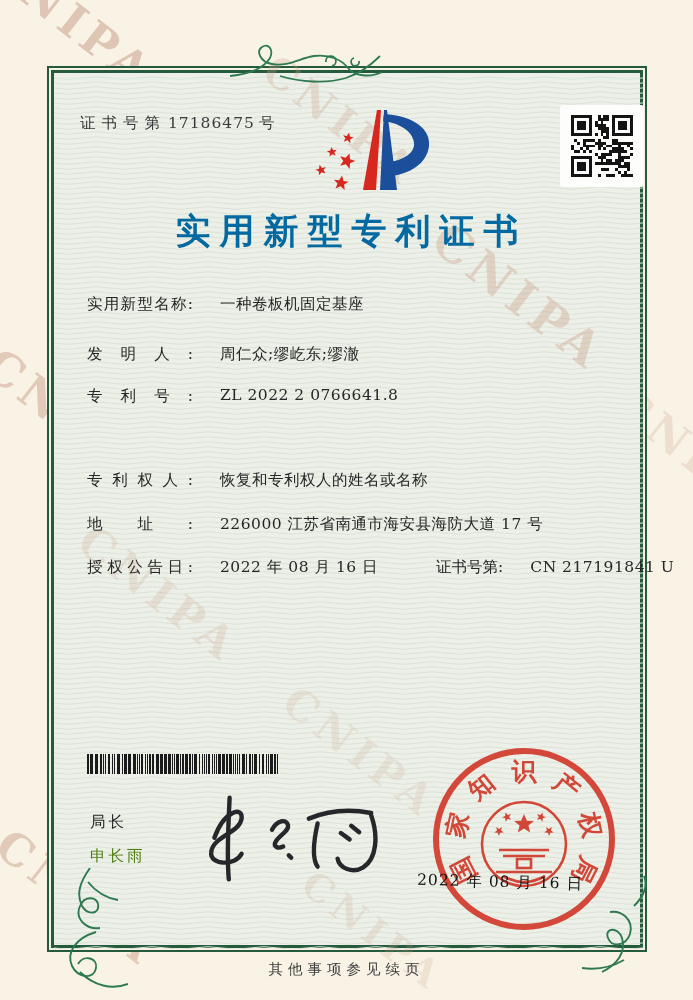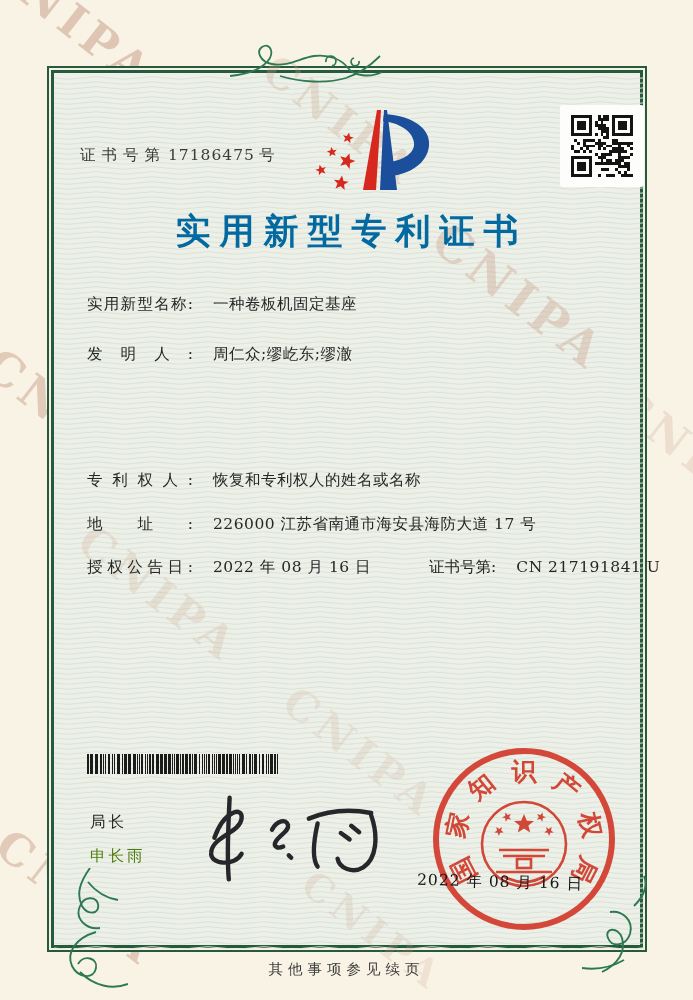--- a/index.html
+++ b/index.html
@@ -27,21 +27,21 @@
   .frame{
     position:absolute;left:47px;top:66px;width:600px;height:886px;
     border:2px solid #265a3e;
     box-shadow:inset 0 0 0 2px #f6f1e3, inset 0 0 0 5px #265a3e;
     background:#edf0e8;
     box-sizing:border-box;
   }
   .guilloche{position:absolute;left:5px;top:5px;pointer-events:none;}
   .cert-no{
     position:absolute;left:31px;top:45px;
-    font-size:15.5px;color:#3a3a3a;margin-top:32px;
+    font-size:15.5px;color:#3a3a3a;
   }
   .cert-no .pfx{letter-spacing:6px;}
   .cert-no .num{letter-spacing:1px;margin-left:2px;}
   .cert-no .sfx{margin-left:4px;}
   .qr-patch{
     position:absolute;left:511px;top:37px;width:84px;height:82px;
     background:#fdfdfb;border-radius:3px;
     display:flex;align-items:center;justify-content:center;
   }
   .logo{position:absolute;left:236px;top:30px;}
@@ -50,21 +50,21 @@
     text-align:center;
     font-size:35px;font-weight:700;color:#0369a1;
     letter-spacing:9px;text-indent:9px;
   }
   .frow{position:absolute;left:38px;font-size:15.5px;color:#262626;white-space:nowrap;}
   .flabel{
     display:inline-block;width:106px;
     text-align:justify;text-align-last:justify;
     vertical-align:top;
   }
-  .fvalue{margin-left:20px;letter-spacing:.5px;}
+  .fvalue{margin-left:27px;letter-spacing:.5px;}
   .flabel2{margin-left:58px;}
   .body-text{
     position:absolute;left:38px;top:520px;width:529px;
     font-size:14.5px;line-height:23px;color:#222;
     text-align:justify;
   }
   .body-text p{margin:0;text-indent:2em;}
   .barcode{
     position:absolute;left:38px;top:686px;width:196px;height:20px;
     display:flex;align-items:stretch;
@@ -541,20 +541,23 @@
     </svg>
 
     <div class="title">实用新型专利证书</div>
 
     <div class="frow" style="top:226px">
       <span class="flabel">实用新型名称:</span><span class="fvalue">一种卷板机固定基座</span>
     </div>
     <div class="frow" style="top:276px">
       <span class="flabel">发明人:</span><span class="fvalue">周仁众;缪屹东;缪澈</span>
     </div>
+    <div class="frow" style="top:318px">
+      <span class="flabel">专利号:</span><span class="fvalue">ZL 2022 2 0766641.8</span>
+    </div>
     <div class="frow" style="top:402px">
       <span class="flabel">专利权人:</span><span class="fvalue">恢复和专利权人的姓名或名称</span>
     </div>
     <div class="frow" style="top:446px">
       <span class="flabel">地址:</span><span class="fvalue">226000 江苏省南通市海安县海防大道 17 号</span>
     </div>
     <div class="frow" style="top:489px">
       <span class="flabel">授权公告日:</span><span class="fvalue">2022 年 08 月 16 日</span><span class="flabel2">证书号第:</span><span class="fvalue">CN 217191841 U</span>
     </div>
 

